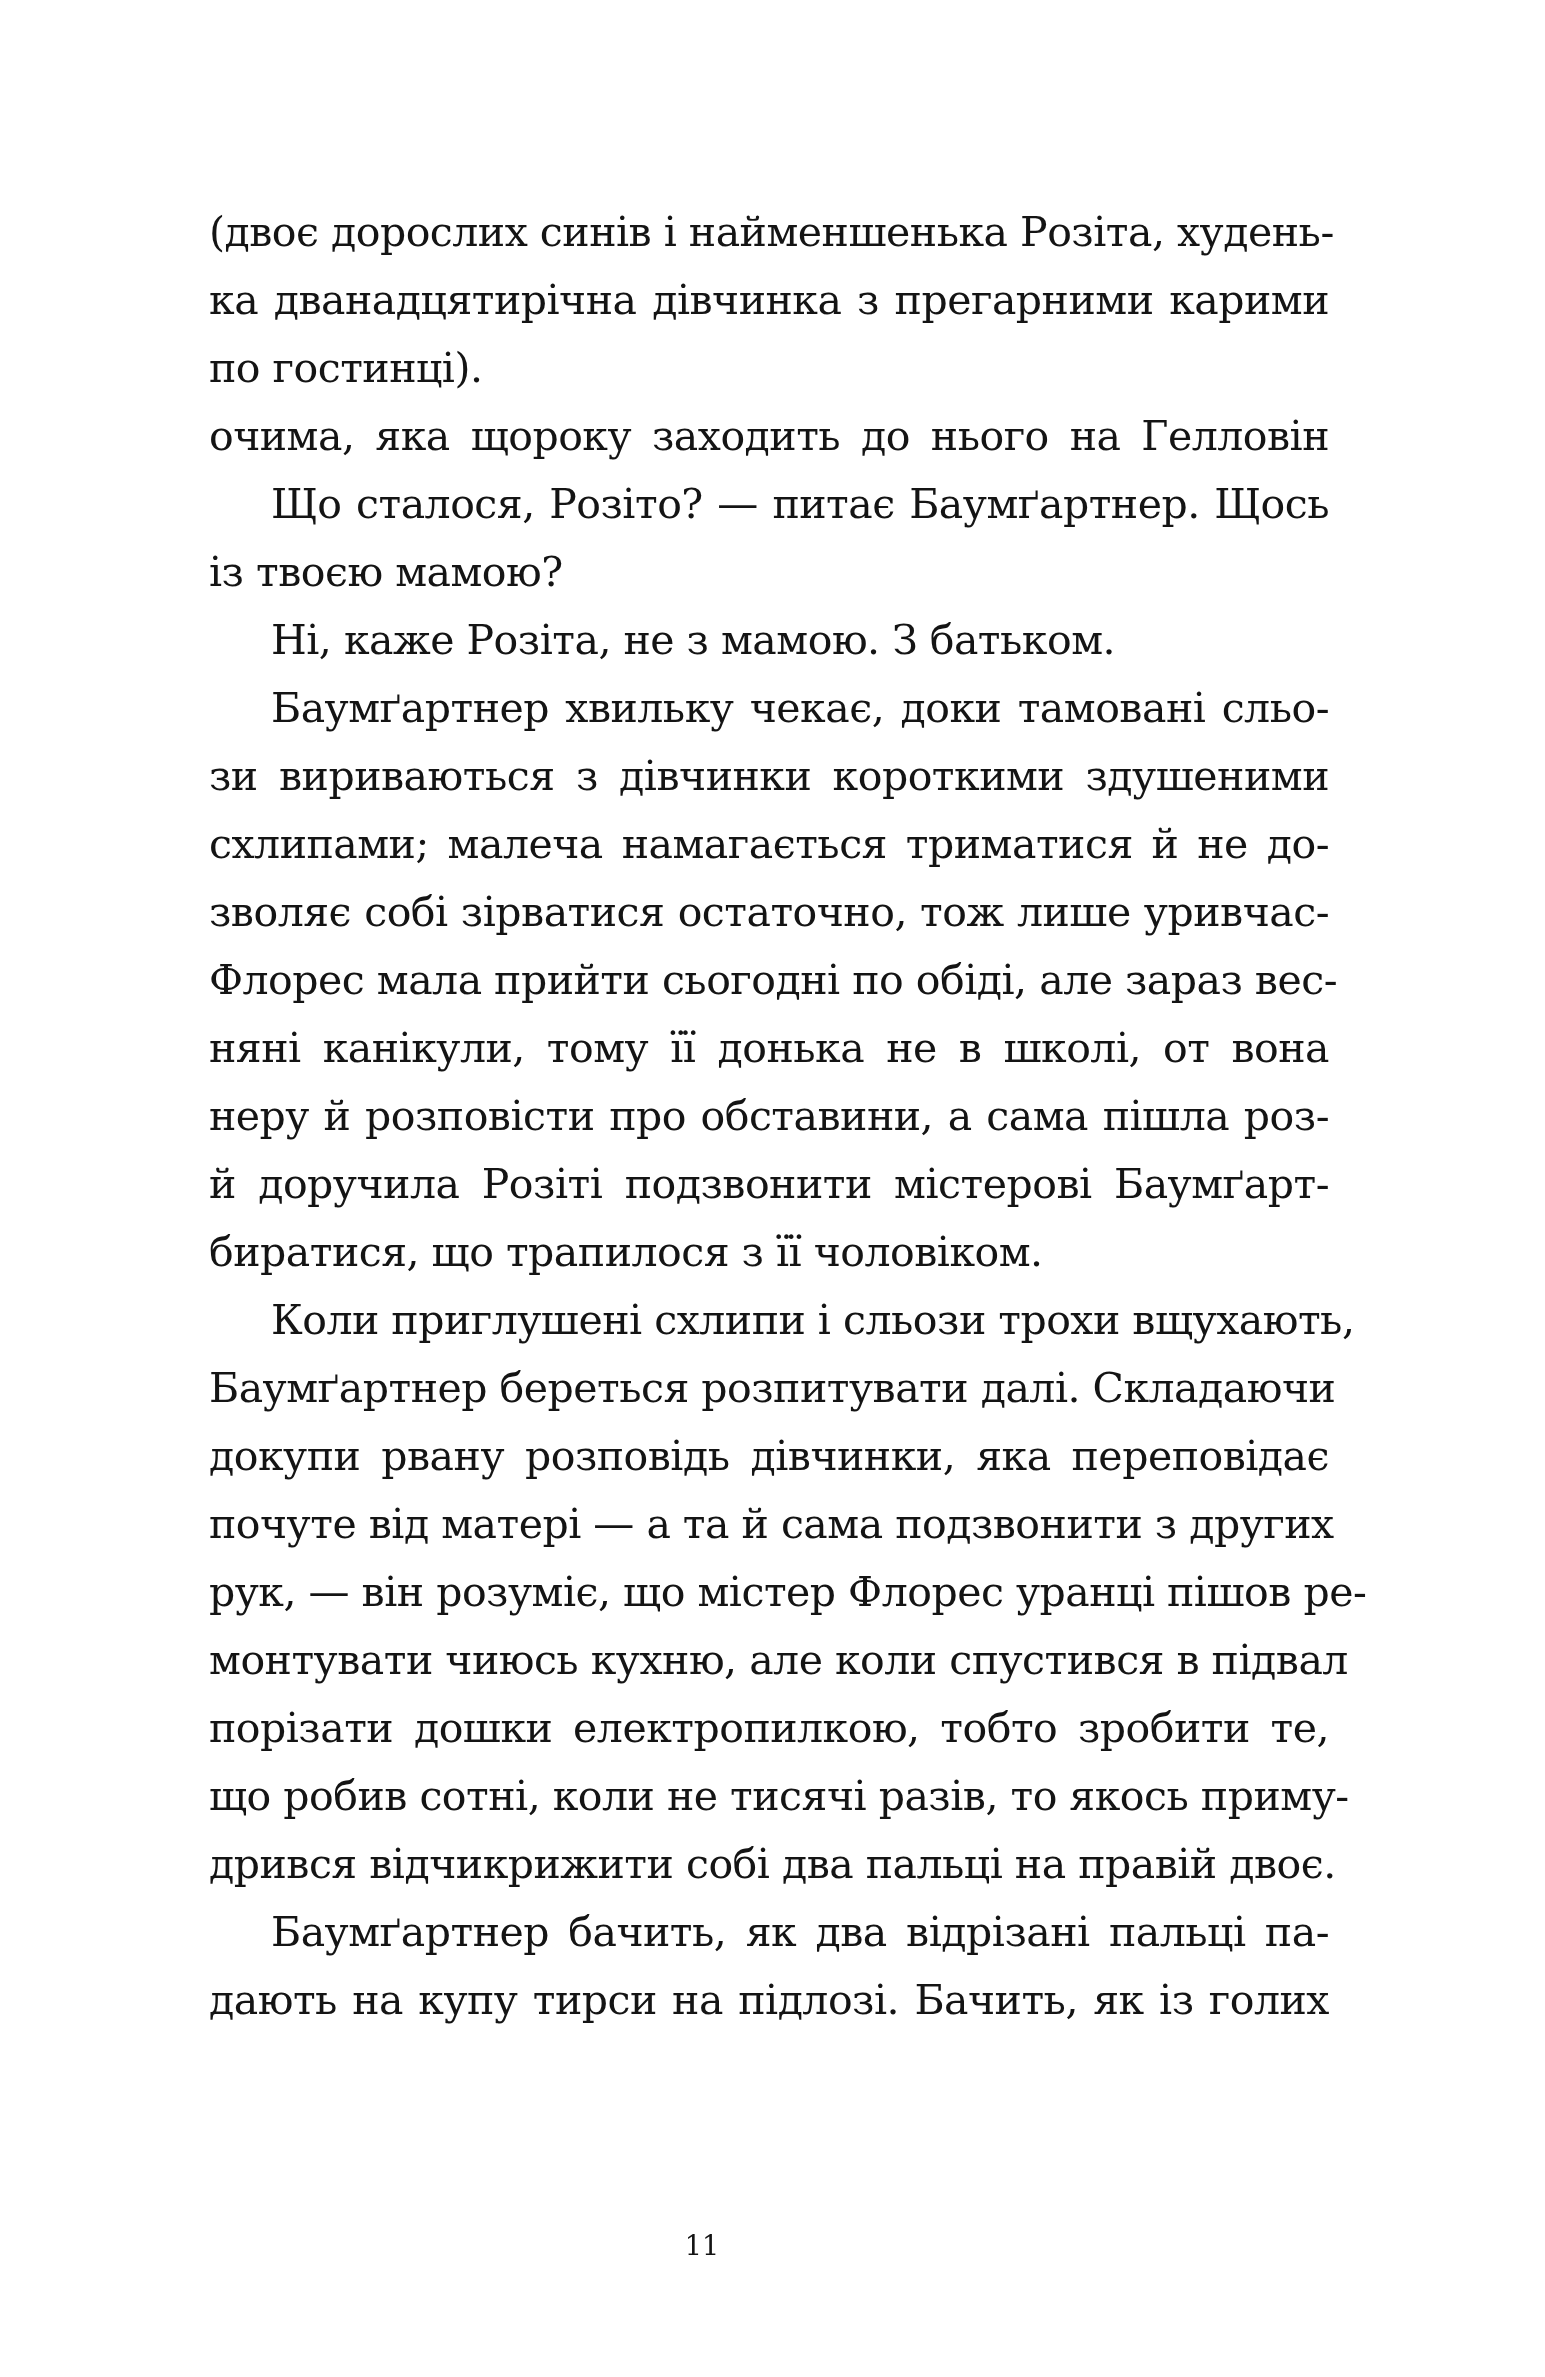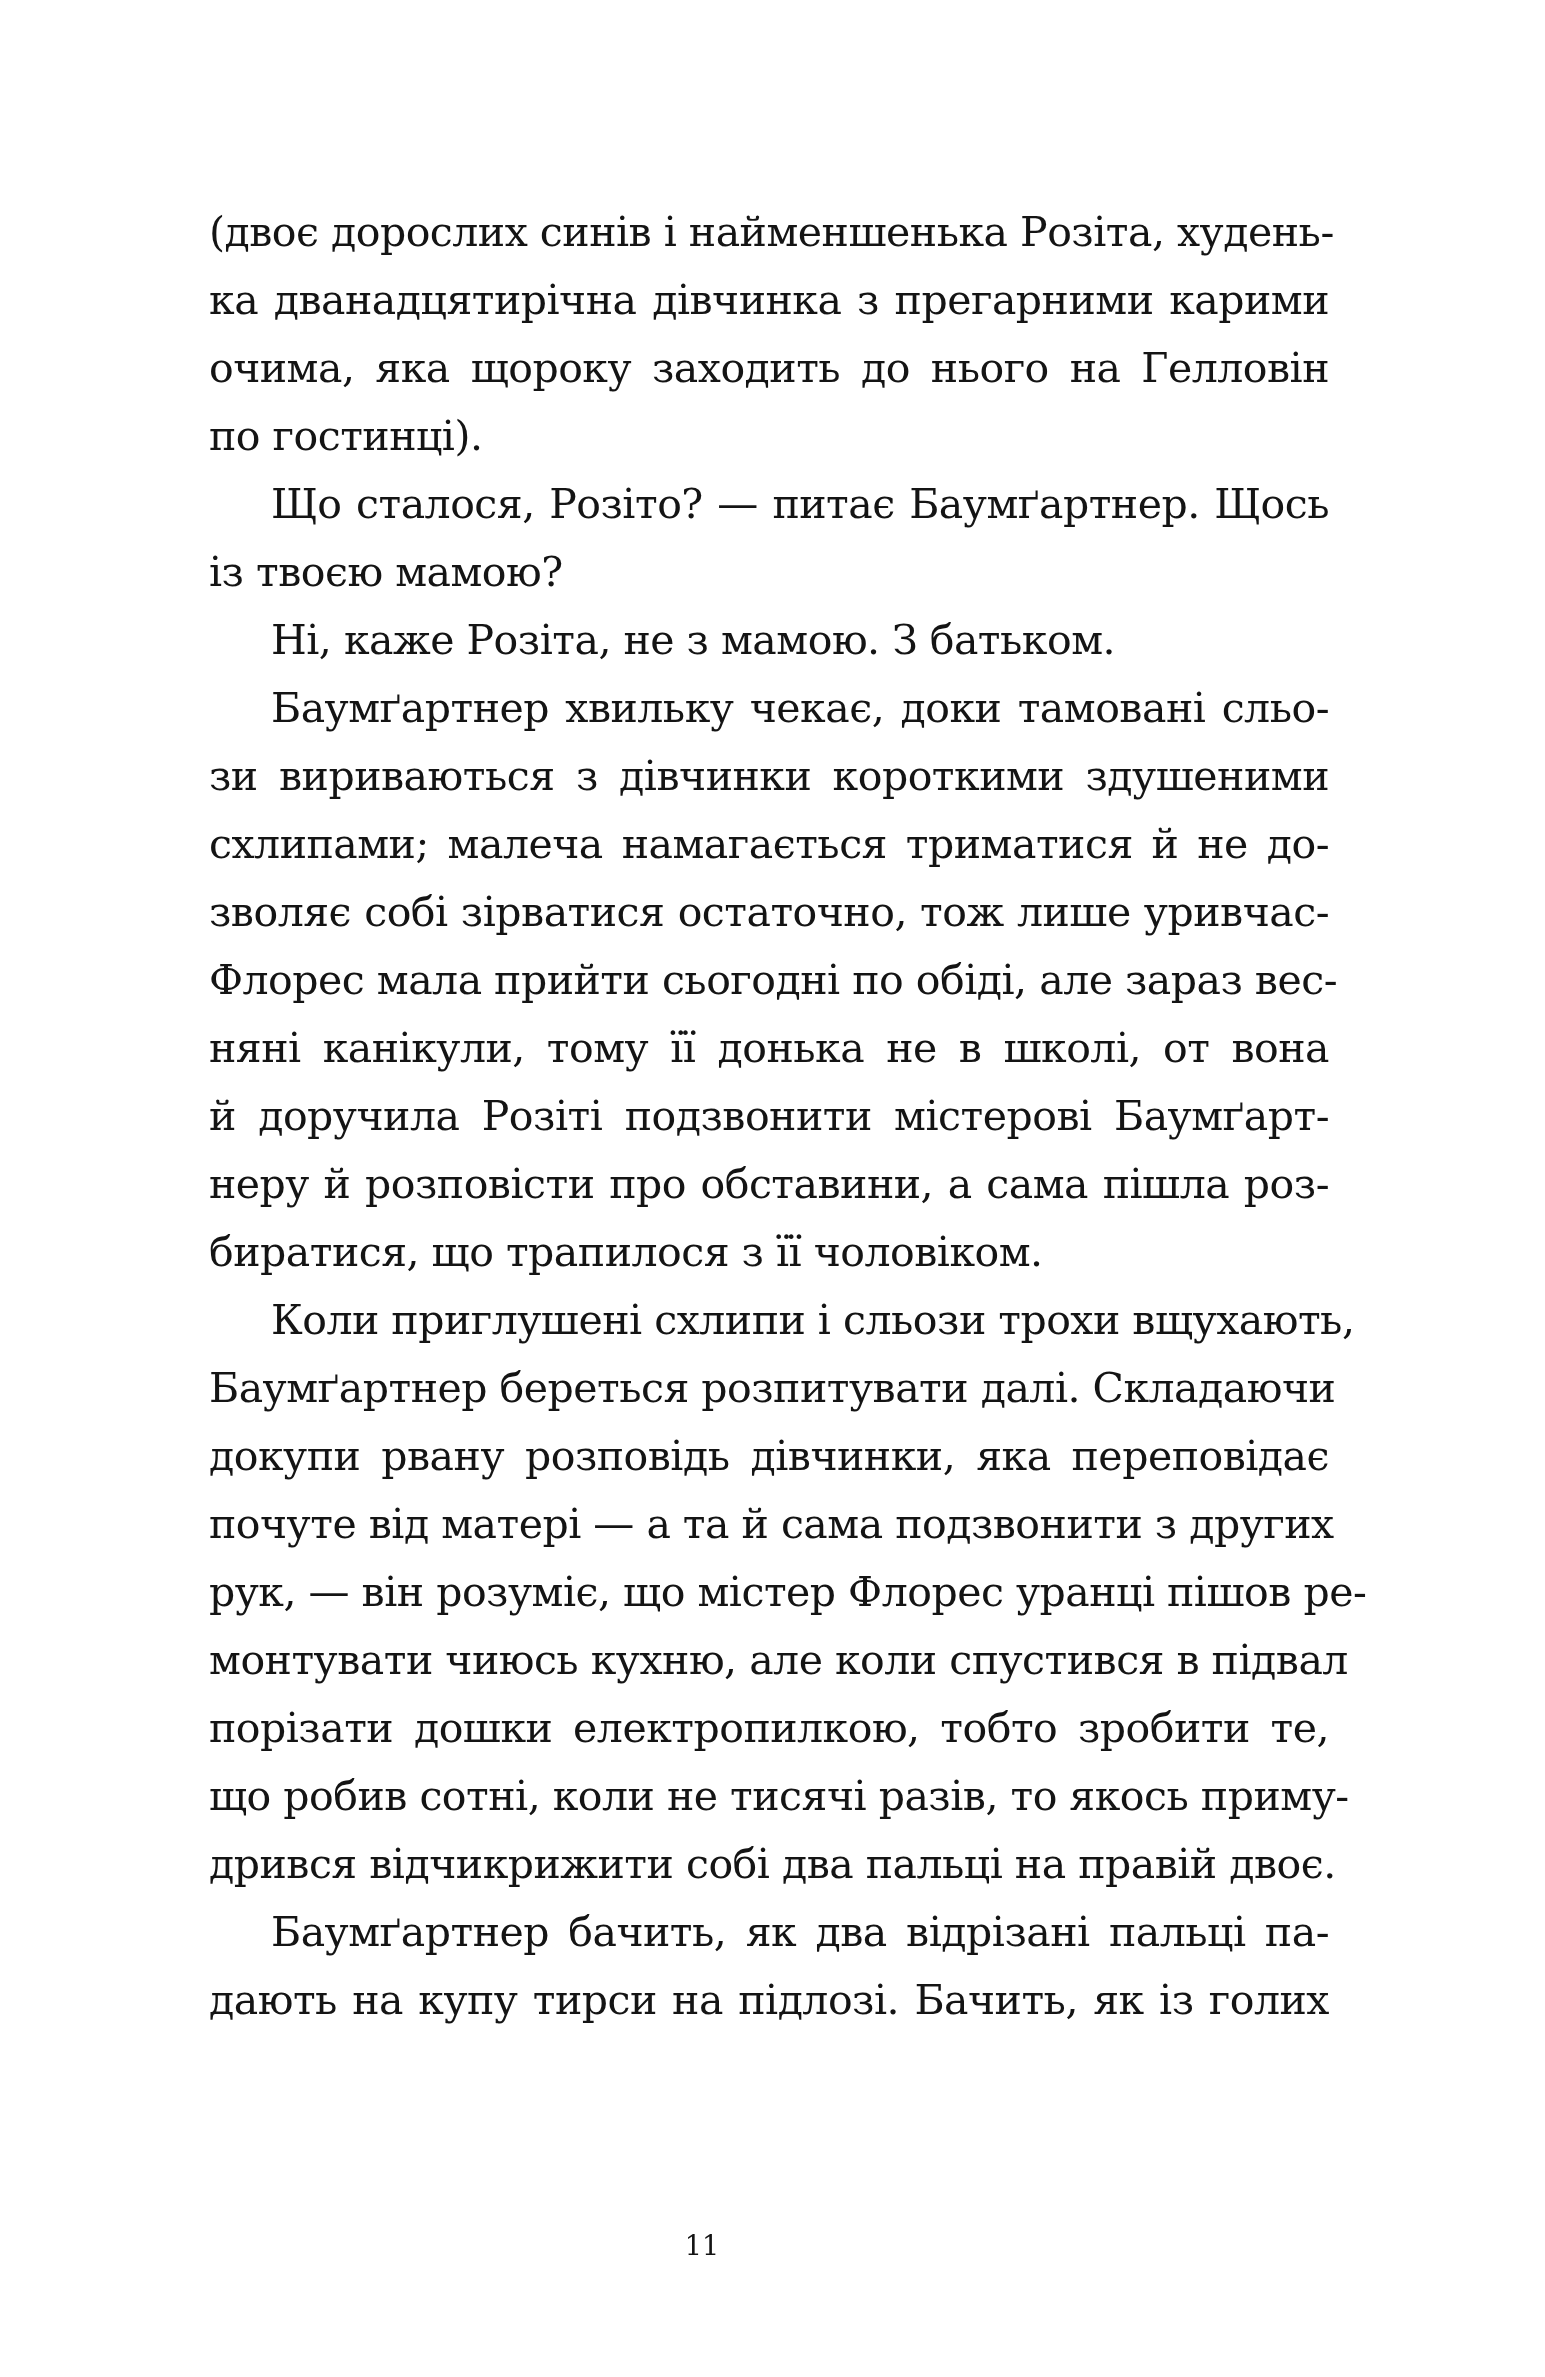--- a/index.html
+++ b/index.html
@@ -57,33 +57,33 @@
     color: #141414;
   }
 </style>
 </head>
 <body>
 
 <div class="page">
   <div class="text-block" id="text-block">
       <span class="line">(двоє дорослих синів і найменшенька Розіта, худень-</span>
       <span class="line">ка дванадцятирічна дівчинка з прегарними карими</span>
+      <span class="line last">по гостинці).</span>
       <span class="line">очима, яка щороку заходить до нього на Гелловін</span>
-      <span class="line last">по гостинці).</span>
       <span class="line indent">Що сталося, Розіто? — питає Баумґартнер. Щось</span>
       <span class="line last">із твоєю мамою?</span>
       <span class="line indent last">Ні, каже Розіта, не з мамою. З батьком.</span>
       <span class="line indent">Баумґартнер хвильку чекає, доки тамовані сльо-</span>
       <span class="line">зи вириваються з дівчинки короткими здушеними</span>
       <span class="line">схлипами; малеча намагається триматися й не до-</span>
       <span class="line">зволяє собі зірватися остаточно, тож лише уривчас-</span>
       <span class="line">Флорес мала прийти сьогодні по обіді, але зараз вес-</span>
       <span class="line">няні канікули, тому її донька не в школі, от вона</span>
+      <span class="line">неру й розповісти про обставини, а сама пішла роз-</span>
       <span class="line">й доручила Розіті подзвонити містерові Баумґарт-</span>
-      <span class="line">неру й розповісти про обставини, а сама пішла роз-</span>
       <span class="line last">биратися, що трапилося з її чоловіком.</span>
       <span class="line indent">Коли приглушені схлипи і сльози трохи вщухають,</span>
       <span class="line">Баумґартнер береться розпитувати далі. Складаючи</span>
       <span class="line">докупи рвану розповідь дівчинки, яка переповідає</span>
       <span class="line">почуте від матері — а та й сама подзвонити з других</span>
       <span class="line">рук, — він розуміє, що містер Флорес уранці пішов ре-</span>
       <span class="line">монтувати чиюсь кухню, але коли спустився в підвал</span>
       <span class="line">порізати дошки електропилкою, тобто зробити те,</span>
       <span class="line">що робив сотні, коли не тисячі разів, то якось приму-</span>
       <span class="line last">дрився відчикрижити собі два пальці на правій двоє.</span>

